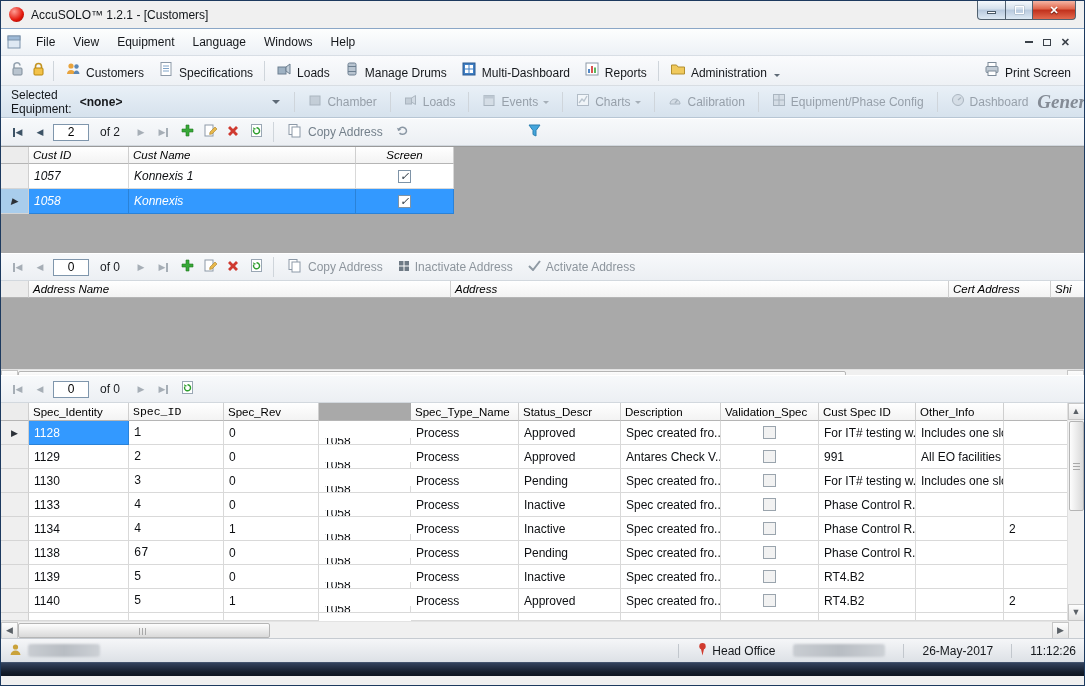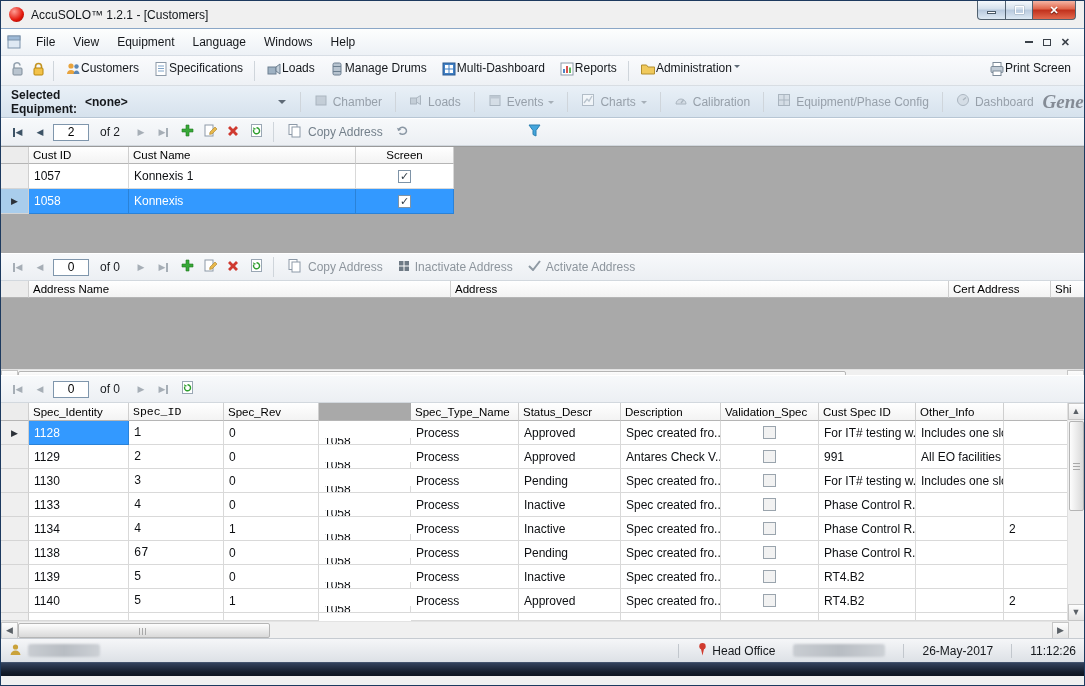--- a/index.html
+++ b/index.html
@@ -24,27 +24,27 @@
   .menubar { height:27px; background:linear-gradient(#fdfefe,#edf1f6); border-bottom:1px solid #d8dee5; display:flex; align-items:center; padding:0 6px; font-size:12px; color:#15181c; }
   .menuitem { padding:4px 9px; cursor:default; }
   .mdictrls { margin-left:auto; display:flex; align-items:center; gap:10px; padding-right:8px; color:#3a4149; }
   .mdimin { width:8px; height:2px; background:#3a4149; }
   .mdirest { width:8px; height:7px; border:1px solid #3a4149; }
   .mdix { font-size:11px; font-weight:bold; }
   .mdiicon { margin-right:6px; display:flex; }
 
   
   .toolbar { height:30px; background:linear-gradient(#fafbfd,#eef1f5); border-bottom:1px solid #d8dde3; display:flex; align-items:center; padding:0 6px; font-size:12px; color:#15181c; }
-  .tbtn { display:flex; align-items:flex-start; padding:3px 7px; border-radius:2px; white-space:nowrap; }
+  .tbtn { display:flex; align-items:flex-end; gap:5px; padding:3px 7px; border-radius:2px; white-space:nowrap; }
   .sep { width:1px; height:20px; background:#cfd5db; margin:0 4px; flex:0 0 auto; }
   .drop { width:0; height:0; border:3.5px solid transparent; border-top-color:#5e6a76; margin-top:4px; margin-left:2px; }
   .spacer { flex:1; }
 
   .equipbar { height:32px; background:linear-gradient(#e9f0f7,#d6e2ed); border-bottom:1px solid #b7c6d4; display:flex; align-items:center; padding:0 10px; font-size:12px; }
-  .eqlabel { font-weight:bold; color:#15181c; }
+  .eqlabel { font-weight:normal; color:#15181c; }
   .eqvalue { font-weight:bold; color:#15181c; margin-left:8px; }
   .eqarrow { width:0; height:0; border:4px solid transparent; border-top-color:#5e6a76; margin:4px 10px 0 150px; }
   .ebtn { display:flex; align-items:center; gap:5px; padding:0 9px; color:#97a0aa; white-space:nowrap; }
   .ebtn svg { opacity:.55; }
   .edrop { width:0; height:0; border:3.5px solid transparent; border-top-color:#a6afb8; margin-top:4px; }
   .modelabel { margin-left:auto; font-family:"Liberation Serif", serif; font-style:italic; font-weight:bold; font-size:19px; color:#848b95; padding-right:10px; }
 
   
   .navbar { height:28px; background:linear-gradient(#f7f9fb,#eceff3); border-bottom:1px solid #d2d8de; border-top:1px solid #fff; display:flex; align-items:center; padding:0 6px; gap:3px; font-size:12px; }
   .navbtn { min-width:20px; height:20px; display:flex; align-items:center; justify-content:center; color:#3d5366; border-radius:2px; }
@@ -54,21 +54,21 @@
   .navbox { width:36px; height:17px; border:1px solid #7f96ac; background:#fff; font-size:12px; text-align:center; font-family:"Liberation Sans",sans-serif; }
   .navof { margin:0 8px; color:#1a1d21; }
   .navtextbtn { display:flex; align-items:center; gap:5px; padding:0 6px; height:20px; white-space:nowrap; }
   .navlabel { color:#8d959d; }
   .navlabel.dark { color:#74808b; }
   .filterpos { margin-left:110px; }
 
   
   .gridzone { background:#a9a9a9; position:relative; overflow:hidden; }
   .g1 { height:107px; border-top:1px solid #9a9a9a; }
-  .g2 { height:94px; }
+  .g2 { height:94px;font-style:italic; }
   .g3 { height:235px; }
   .ghead { display:flex; }
   .h17 { height:17px; }
   .h18 { height:18px; }
   .ghc { background:linear-gradient(#ffffff,#f3f3f3); border-right:1px solid #cfcfcf; border-bottom:1px solid #b5b5b5; font-size:11.5px; color:#000; padding:0 4px; display:flex; align-items:center; white-space:nowrap; overflow:hidden; flex:0 0 auto; }
   .gselh { background:#ececec; }
   .grow { display:flex; background:#fff; }
   .h25 { height:25px; }
   .h24 { height:24px; }
   .hpartial { height:8px; overflow:hidden; }
@@ -84,21 +84,21 @@
 
   
   .cw-sel { width:28px; } .cw-id { width:100px; } .cw-name { width:227px; } .cw-active { width:98px; }
   
   .aw-sel { width:28px; } .a0 { width:422px; } .a1 { width:498px; } .a2 { width:102px; } .a3 { flex:1 1 auto; border-right:none; }
   
   .sw-sel { width:28px; } .sw0 { width:100px; } .sw1 { width:95px;font-family:Liberation Mono, monospace; } .sw2 { width:95px; } .sw3 { width:92px;margin-top:17px; }
   .sw4 { width:108px; } .sw5 { width:102px; } .sw6 { width:100px; } .sw7 { width:98px; } .sw8 { width:97px; }
   .sw9 { width:88px; } .swlast { flex:1 1 auto; }
 
-  .gridinner { background:#a9a9a9; }
+  .gridinner { background:#a9a9a9;font-style:italic; }
   .g2fill { height:71px; background:#a9a9a9; }
 
   
   .hscroll { height:17px; background:#f0f0f0; border-top:1px solid #e3e3e3; display:flex; align-items:center; }
   .sbtn { width:17px; height:17px; background:linear-gradient(#fdfdfd,#e4e4e4); border:1px solid #c6c6c6; display:flex; align-items:center; justify-content:center; color:#5a6066; font-size:7px; flex:0 0 auto; }
   .sthumb { height:15px; background:linear-gradient(#fdfdfd,#d9d9d9); border:1px solid #b5b5b5; border-radius:2px; position:relative; flex:0 0 auto; }
   .sthumb::after { content:""; position:absolute; left:50%; top:4px; width:9px; height:7px; margin-left:-5px; background:repeating-linear-gradient(90deg,#a8a8a8 0 1px, transparent 1px 3px); }
   .strack { flex:1; }
   .g3main { width:1068px; }
   .vscroll { position:absolute; right:0; top:0; width:17px; height:218px; background:#f0f0f0; border-left:1px solid #e0e0e0; display:flex; flex-direction:column; align-items:center; }

